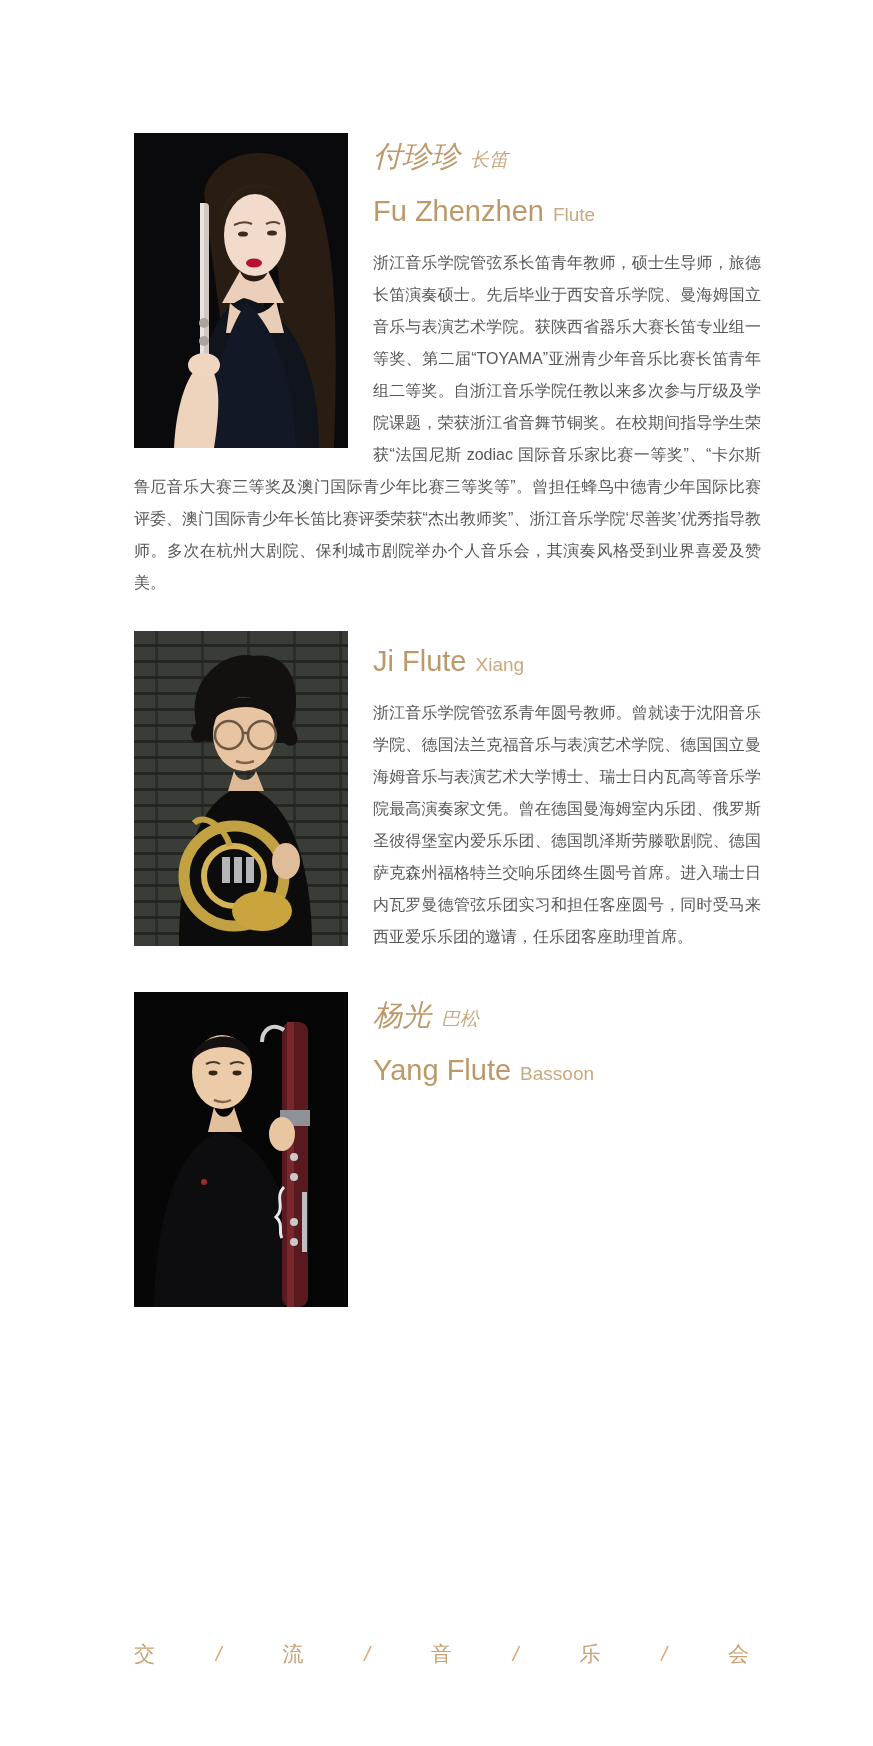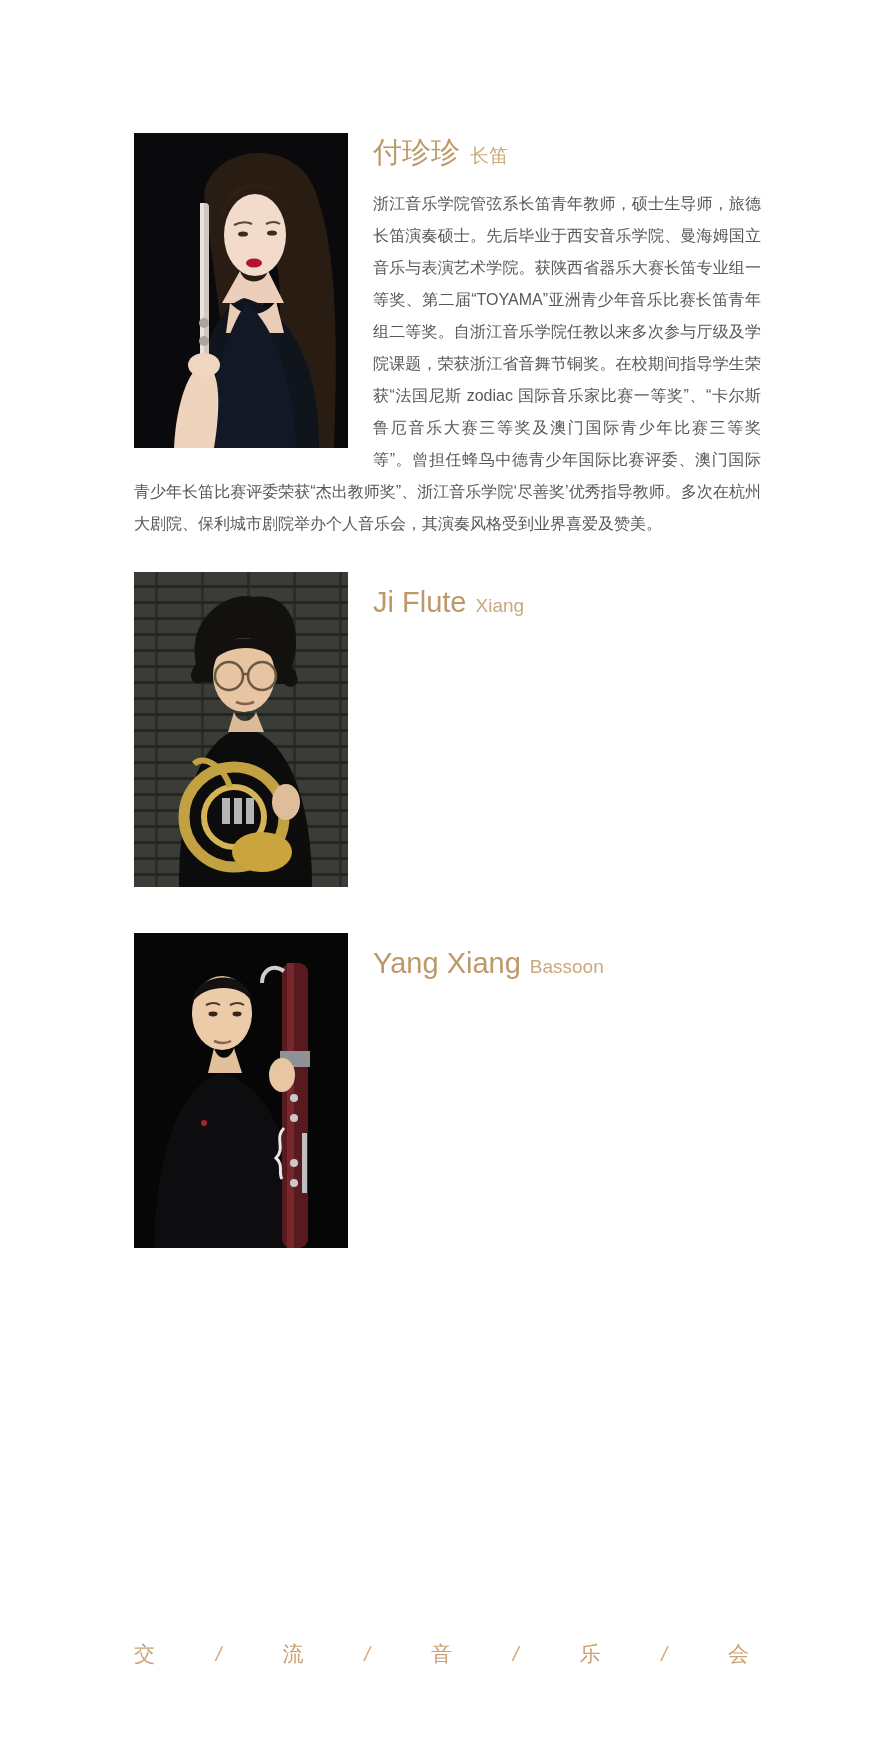--- a/index.html
+++ b/index.html
@@ -15,21 +15,21 @@
   }
   .profile{margin-bottom:32px;overflow:hidden;}
   .photo{
     float:left;width:214px;height:315px;
     margin-right:25px;margin-bottom:14px;
     overflow:hidden;background:#000;
   }
   .photo svg{display:block;}
   .name-cn{
     margin:2px 0 0 8px;
-    font-size:29px;font-weight:500;color:#BD9869;line-height:34px;
+    font-size:29px;font-weight:500;color:#BD9869;line-height:42px;font-style:italic;
   }
   .inst-cn{font-size:19px;font-weight:400;color:#C9A97E;margin-left:10px;}
   .name-en{
     margin:13px 0 0 0;
     font-size:29px;font-weight:500;color:#BD9869;line-height:34px;
   }
   .inst-en{font-size:19px;font-weight:400;color:#C9A97E;margin-left:9px;}
   .bio{
     margin:15px 0 0 0;
     font-size:16px;line-height:32px;color:#595757;
@@ -78,20 +78,21 @@
           <circle cx="70" cy="226" r="5" fill="#aba39e"></circle>
           <circle cx="70" cy="244" r="5" fill="#aba39e"></circle>
           <circle cx="70" cy="262" r="5" fill="#aba39e"></circle>
           <circle cx="70" cy="280" r="5" fill="#aba39e"></circle>
 
           <path d="M40,315 C42,270 55,235 70,230 C85,235 88,265 80,315 Z" fill="#eed3bd"></path>
           <ellipse cx="70" cy="232" rx="16" ry="12" fill="#f0d6c0"></ellipse>
         </svg>
       </div>
       <h2 class="name-cn"><span>付珍珍</span><span class="inst-cn">长笛</span></h2>
+      <h3 class="name-en"><span>Fu Zhenzhen</span><span class="inst-en">Flute</span></h3>
       <p class="bio">浙江音乐学院管弦系长笛青年教师，硕士生导师，旅德长笛演奏硕士。先后毕业于西安音乐学院、曼海姆国立音乐与表演艺术学院。获陕西省器乐大赛长笛专业组一等奖、第二届“TOYAMA”亚洲青少年音乐比赛长笛青年组二等奖。自浙江音乐学院任教以来多次参与厅级及学院课题，荣获浙江省音舞节铜奖。在校期间指导学生荣获“法国尼斯 zodiac 国际音乐家比赛一等奖”、“卡尔斯鲁厄音乐大赛三等奖及澳门国际青少年比赛三等奖等”。曾担任蜂鸟中德青少年国际比赛评委、澳门国际青少年长笛比赛评委荣获“杰出教师奖”、浙江音乐学院‘尽善奖’优秀指导教师。多次在杭州大剧院、保利城市剧院举办个人音乐会，其演奏风格受到业界喜爱及赞美。</p>
     </section>
 
     <section class="profile">
       <div class="photo">
         <svg width="214" height="315" viewBox="0 0 214 315">
           <defs>
             <pattern id="brick" width="46" height="16" patternUnits="userSpaceOnUse">
               <rect width="46" height="16" fill="#3a3d37"></rect>
               <rect x="0" y="13" width="46" height="3" fill="#24261f"></rect>
@@ -119,20 +120,21 @@
           <ellipse cx="128" cy="280" rx="30" ry="20" fill="#caa53e"></ellipse>
           <rect x="88" y="226" width="8" height="26" fill="#b5b5b8"></rect>
           <rect x="100" y="226" width="8" height="26" fill="#b5b5b8"></rect>
           <rect x="112" y="226" width="8" height="26" fill="#b5b5b8"></rect>
           <path d="M60,192 C70,182 90,195 96,215" stroke="#c2a142" stroke-width="6" fill="none"></path>
 
           <ellipse cx="152" cy="230" rx="14" ry="18" fill="#e0bd9a"></ellipse>
         </svg>
       </div>
       <h3 class="name-en"><span>Ji Flute</span><span class="inst-en">Xiang</span></h3>
+      <p class="bio">浙江音乐学院管弦系青年圆号教师。曾就读于沈阳音乐学院、德国法兰克福音乐与表演艺术学院、德国国立曼海姆音乐与表演艺术大学博士、瑞士日内瓦高等音乐学院最高演奏家文凭。曾在德国曼海姆室内乐团、俄罗斯圣彼得堡室内爱乐乐团、德国凯泽斯劳滕歌剧院、德国萨克森州福格特兰交响乐团终生圆号首席。进入瑞士日内瓦罗曼德管弦乐团实习和担任客座圆号，同时受马来西亚爱乐乐团的邀请，任乐团客座助理首席。</p>
     </section>
 
     <section class="profile">
       <div class="photo">
         <svg width="214" height="315" viewBox="0 0 214 315">
           <rect width="214" height="315" fill="#060607"></rect>
 
           <ellipse cx="88" cy="80" rx="30" ry="37" fill="#eccca8"></ellipse>
           <path d="M58,70 C60,38 116,34 118,70 C110,50 70,50 58,70 Z" fill="#141110"></path>
           <path d="M72,72 q8,-4 14,0" stroke="#4a382c" stroke-width="2" fill="none"></path>
@@ -152,21 +154,22 @@
           <circle cx="160" cy="165" r="4" fill="#c9c9cc"></circle>
           <circle cx="160" cy="185" r="4" fill="#c9c9cc"></circle>
           <circle cx="160" cy="230" r="4" fill="#c9c9cc"></circle>
           <circle cx="160" cy="250" r="4" fill="#c9c9cc"></circle>
           <rect x="168" y="200" width="5" height="60" fill="#bfbfc3"></rect>
           <path d="M150,195 C140,205 152,215 142,225 C150,232 144,240 148,246" stroke="#e9e9e9" stroke-width="3" fill="none"></path>
 
           <ellipse cx="148" cy="142" rx="13" ry="17" fill="#e8c6a2"></ellipse>
         </svg>
       </div>
-      <h3 class="name-en"><span>Yang Xiang</span><span class="inst-en">Bassoon</span></h3>
+      <h2 class="name-cn"><span>杨光</span><span class="inst-cn">巴松</span></h2>
+      <h3 class="name-en"><span>Yang Flute</span><span class="inst-en">Bassoon</span></h3>
     </section>
 
   </div>
 
   <div class="footer">
     <span class="ch">交</span>
     <span class="sl">/</span>
     <span class="ch">流</span>
     <span class="sl">/</span>
     <span class="ch">音</span>

